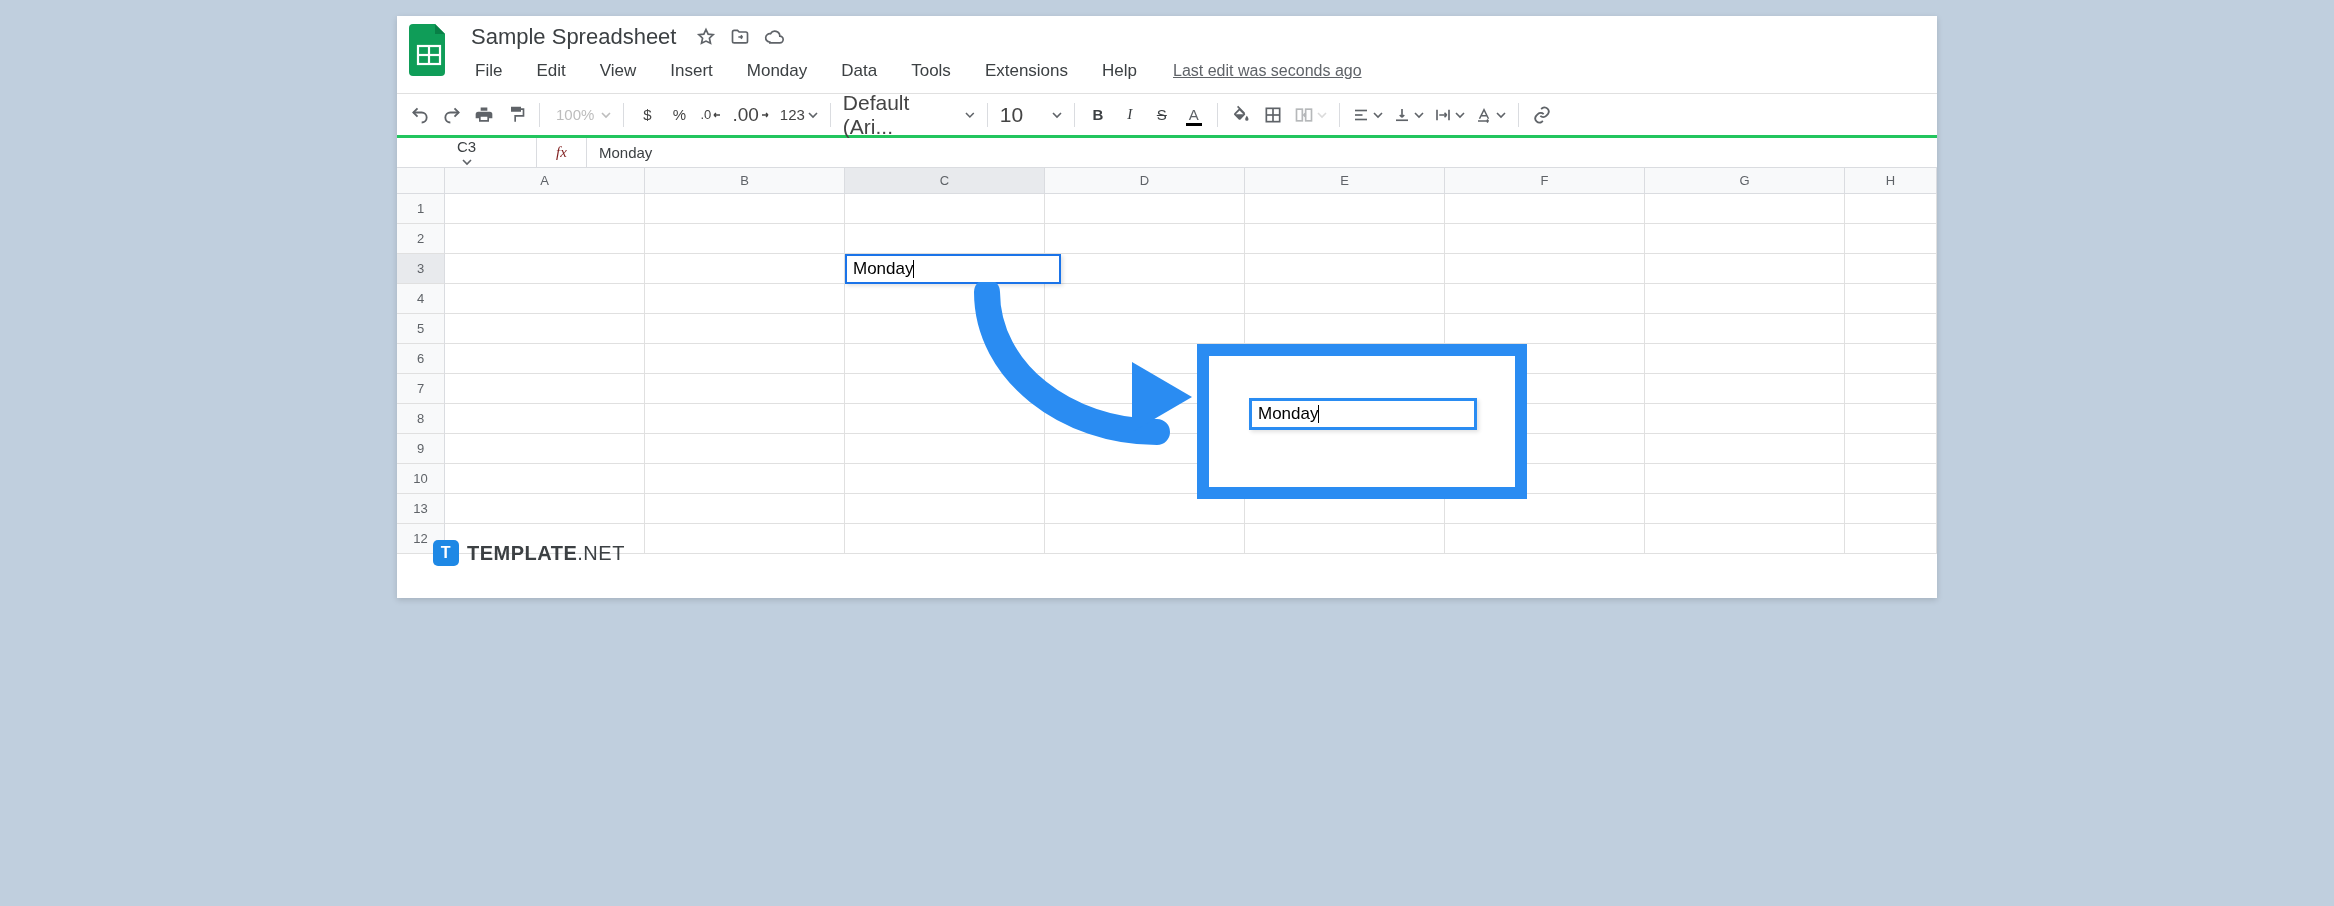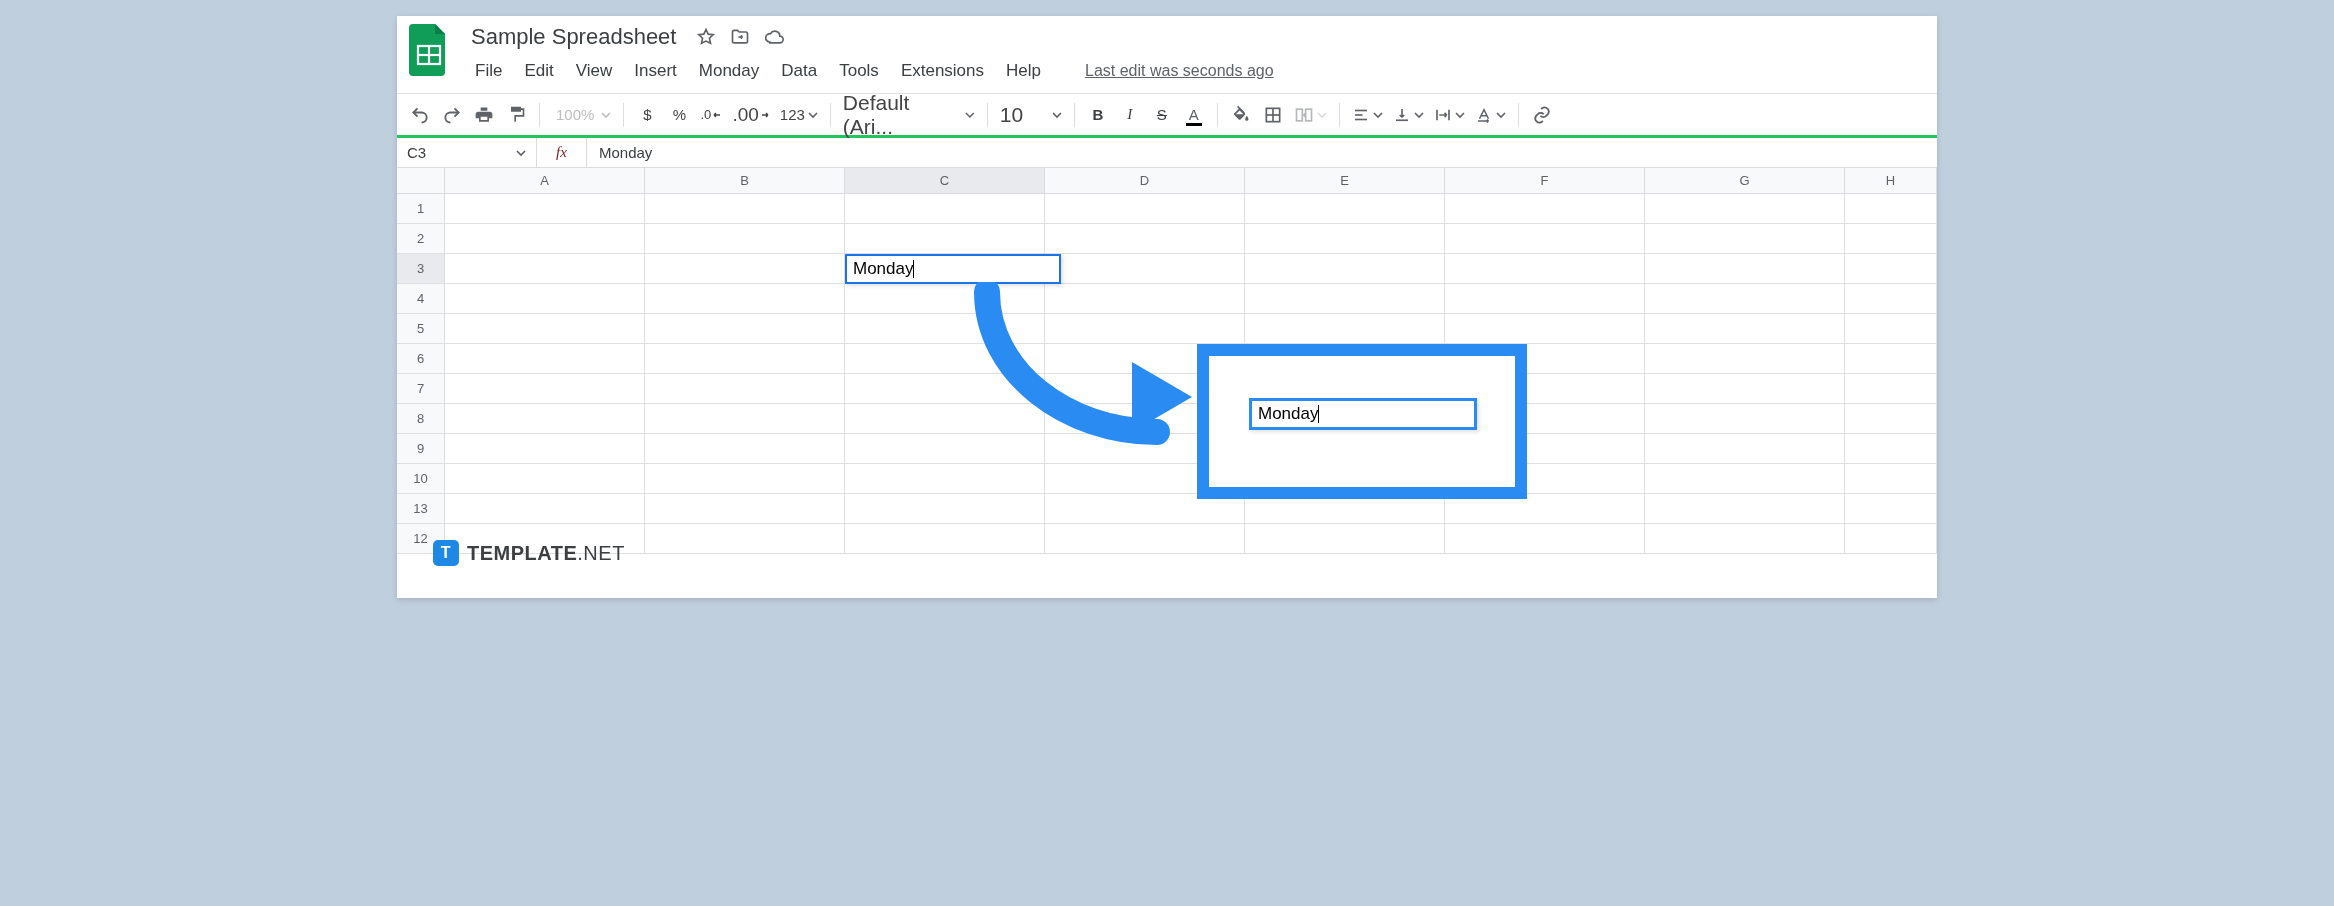--- a/index.html
+++ b/index.html
@@ -27,29 +27,29 @@
   .sheets-logo svg { display:block; }
   .title-col { display: flex; flex-direction: column; }
   .title-row { display: flex; align-items: center; gap: 14px; height: 30px;}
   .doc-title {
     font-size: 22px; color: #3c4043; padding: 2px 6px;
   }
   .star-icon, .folder-move-icon, .cloud-icon {
     width: 20px; height: 20px; color: #5f6368; display:flex; align-items:center; justify-content:center;
     cursor: pointer;
   }
-  .menu-row { display:flex; align-items:center; gap: 2px; height: 30px; margin-top: 4px;}
+  .menu-row { display:flex; align-items:center; gap: 14px; height: 30px; margin-top: 4px;}
   .menu-item {
     font-size: 17px; color: #3c4043; padding: 4px 10px;
     border-radius: 4px; cursor:pointer;
   }
   .last-edit {
     font-size: 16px; color:#5f6368;
     text-decoration: underline;
-    margin-left: 32px;
+    margin-left: 12px;
     cursor:pointer;
   }
   
   .toolbar {
     height: 44px;
     border-bottom: 3px solid #22c55e;
     display:flex; align-items:center;
     padding: 0 8px;
     gap: 2px;
   }
@@ -77,21 +77,21 @@
   }
   
   .fxbar {
     display:flex; align-items:center;
     height: 30px; border-bottom: 1px solid #dadce0;
     font-size: 15px;
   }
   .namebox {
     width: 140px; height:100%; display:flex; align-items:center;
     padding: 0 10px; border-right: 1px solid #dadce0;
-    justify-content: space-between; color:#3c4043;
+    justify-content: space-between; color:#3c4043;flex-direction:column;
   }
   .fx-label {
     width: 50px; display:flex; align-items:center; justify-content:center;
     font-style: italic; color:#7f1d1d; font-family: Georgia, serif;
     border-right: 1px solid #dadce0; height:100%;
   }
   .fx-input {
     flex:1; padding: 0 12px; color:#3c4043;
   }
   

